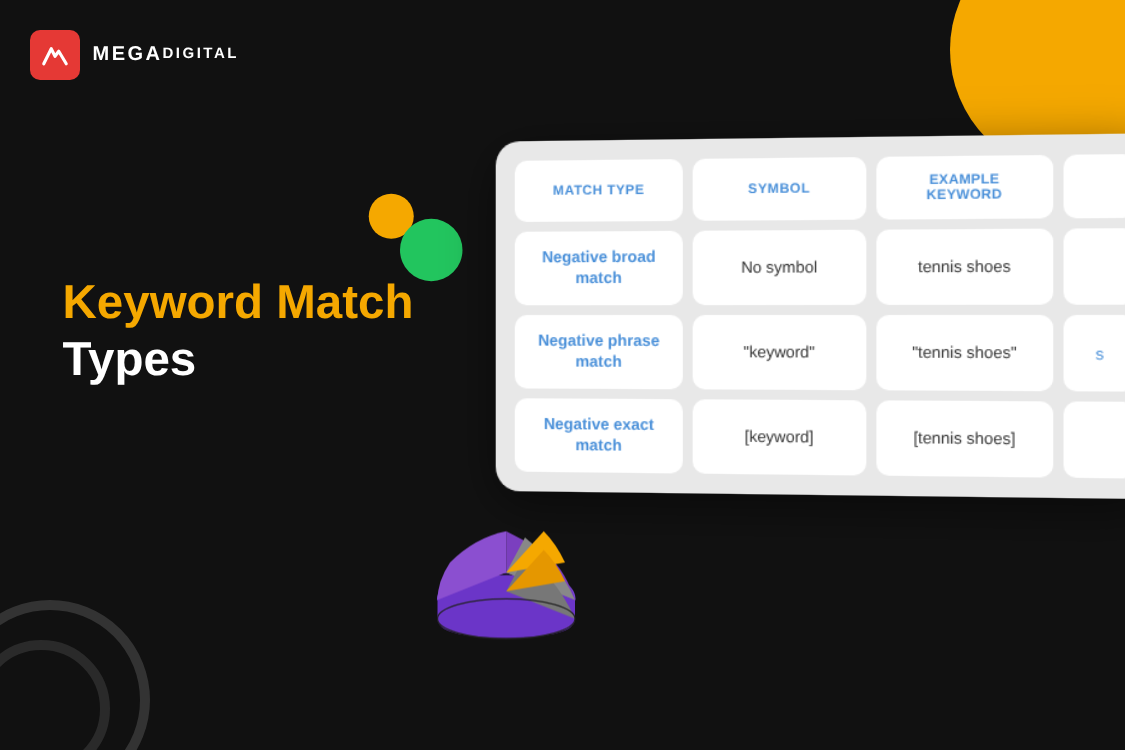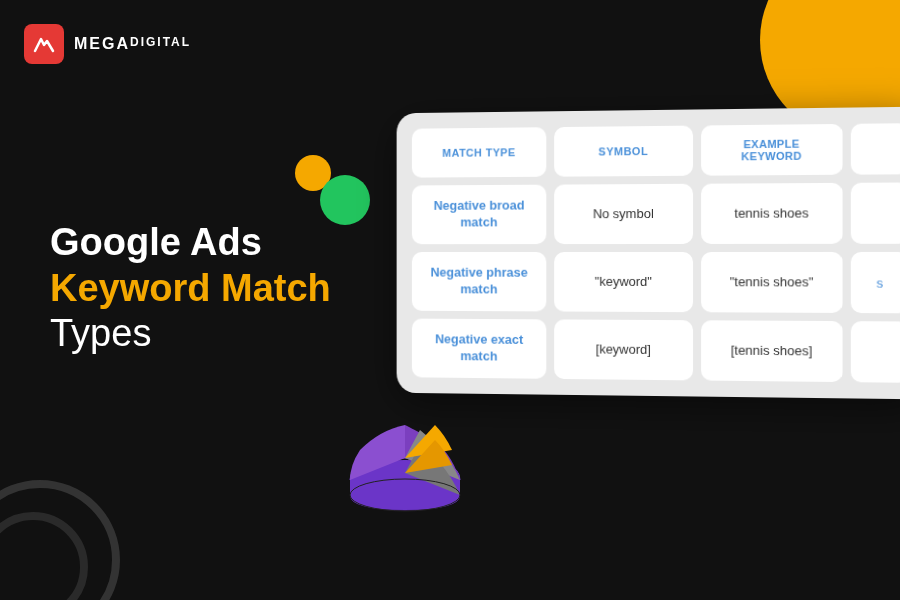--- a/index.html
+++ b/index.html
@@ -132,21 +132,21 @@
     .left-content .keyword-match {
       color: #F5A800;
       font-size: 38px;
       font-weight: 700;
       line-height: 1.2;
     }
 
     .left-content .types {
       color: white;
       font-size: 38px;
-      font-weight: 400;
+      font-weight: 700;
       line-height: 1.2;
     }
 
     
     .pie-chart {
       position: absolute;
       bottom: 70px;
       left: 340px;
       width: 130px;
       height: 120px;
@@ -254,21 +254,20 @@
   <div class="logo-text">
     <span class="mega">MEGA</span>
     <span class="digital">DIGITAL</span>
   </div>
 </div>
 
 <div class="circle-yellow"></div>
 <div class="circle-green"></div>
 
 <div class="left-content">
-  <div class="google-ads">Google Ads</div>
   <div class="keyword-match">Keyword Match</div>
   <div class="types">Types</div>
 </div>
 
 <div class="pie-chart">
   <svg viewBox="0 0 130 120" class="pie-svg">
 
     <ellipse cx="65" cy="85" rx="55" ry="16" fill="#4A2080" opacity="0.8"></ellipse>
     <path d="M10 70 Q10 50 65 50 Q120 50 120 70 L120 85 Q120 100 65 100 Q10 100 10 85 Z" fill="#6B35C8"></path>
 

